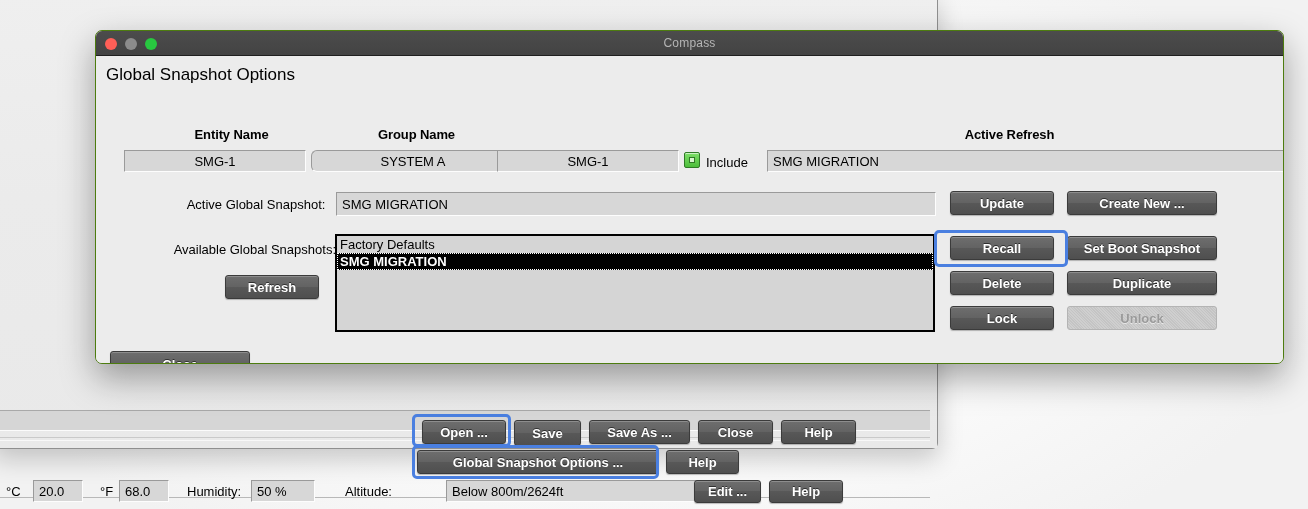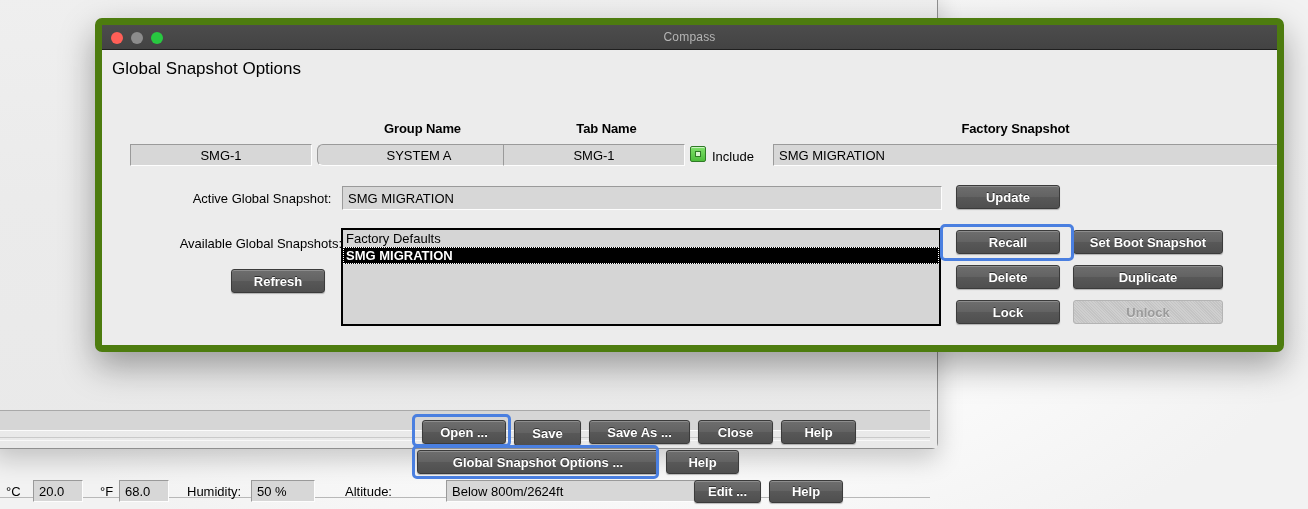--- a/index.html
+++ b/index.html
@@ -113,24 +113,24 @@
   .hilite {
     position: absolute;
     border: 3px solid #4a7fe0;
     border-radius: 5px;
     pointer-events: none;
   }
 
   
   .dialog {
     position: absolute;
-    left: 95px; top: 18px;
+    left: 95px; top: 30px;
     width: 1189px; height: 334px;
     background: #ececec;
-    border: 7px solid #4d7c0f;
+    border: 1px solid #4d7c0f;
     border-radius: 7px;
     box-shadow: 0 14px 34px rgba(0,0,0,0.35);
     overflow: hidden;
     padding-left: 30px;
   }
   .titlebar {
     position: absolute; left:0; top:0;
     width: 100%; height: 25px;
     background: linear-gradient(180deg,#4c4c4c 0%, #434343 100%);
     border-bottom: 1px solid #1f1f1f;
@@ -243,23 +243,23 @@
         <span class="light gray"></span>
         <span class="light green"></span>
       </div>
       <div class="title-text">Compass</div>
     </div>
 
     <div class="dialog-body">
 
       <div class="dlg-title">Global Snapshot Options</div>
 
+      <div class="colhead label-bold" style="left:28px; top:71px; width:215px;">Entity Name</div>
       <div class="colhead label-bold" style="left:213px; top:71px; width:215px;">Group Name</div>
-      <div class="colhead label-bold" style="left:398px; top:71px; width:213px;">Tab Name</div>
-      <div class="colhead label-bold" style="left:757px; top:71px; width:313px;">Factory Snapshot</div>
+      <div class="colhead label-bold" style="left:757px; top:71px; width:313px;">Active Refresh</div>
 
       <div class="field center abs" style="left:28px; top:94px; width:182px; height:22px;">SMG-1</div>
       <div class="field center abs" style="left:215px; top:94px; width:204px; height:22px;border-radius:6px;">SYSTEM A</div>
       <div class="field center abs" style="left:401px; top:94px; width:182px; height:22px;">SMG-1</div>
 
       <div class="abs" style="left:588px; top:96px;">
         <span class="check-green">
             <i></i>
           </span>
       </div>
@@ -273,20 +273,21 @@
       <div class="abs label-plain" style="left:55px; top:186px; width:185px; text-align:right;">Available Global Snapshots:</div>
 
       <div class="listbox" style="left:239px; top:178px; width:600px; height:98px;">
         <div class="list-item">Factory Defaults</div>
         <div class="list-item selected">SMG MIGRATION</div>
       </div>
 
       <div class="btn abs" style="left:129px; top:219px; width:94px; height:24px;">Refresh</div>
 
       <div class="btn abs" style="left:854px; top:135px; width:104px; height:24px;">Update</div>
+      <div class="btn abs" style="left:971px; top:135px; width:150px; height:24px;">Create New ...</div>
 
       <div class="btn abs" style="left:854px; top:180px; width:104px; height:24px;">Recall</div>
       <div class="btn abs" style="left:971px; top:180px; width:150px; height:24px;">Set Boot Snapshot</div>
 
       <div class="btn abs" style="left:854px; top:215px; width:104px; height:24px;">Delete</div>
       <div class="btn abs" style="left:971px; top:215px; width:150px; height:24px;">Duplicate</div>
 
       <div class="btn abs" style="left:854px; top:250px; width:104px; height:24px;">Lock</div>
       <div class="btn disabled abs" style="left:971px; top:250px; width:150px; height:24px;">Unlock</div>
 

